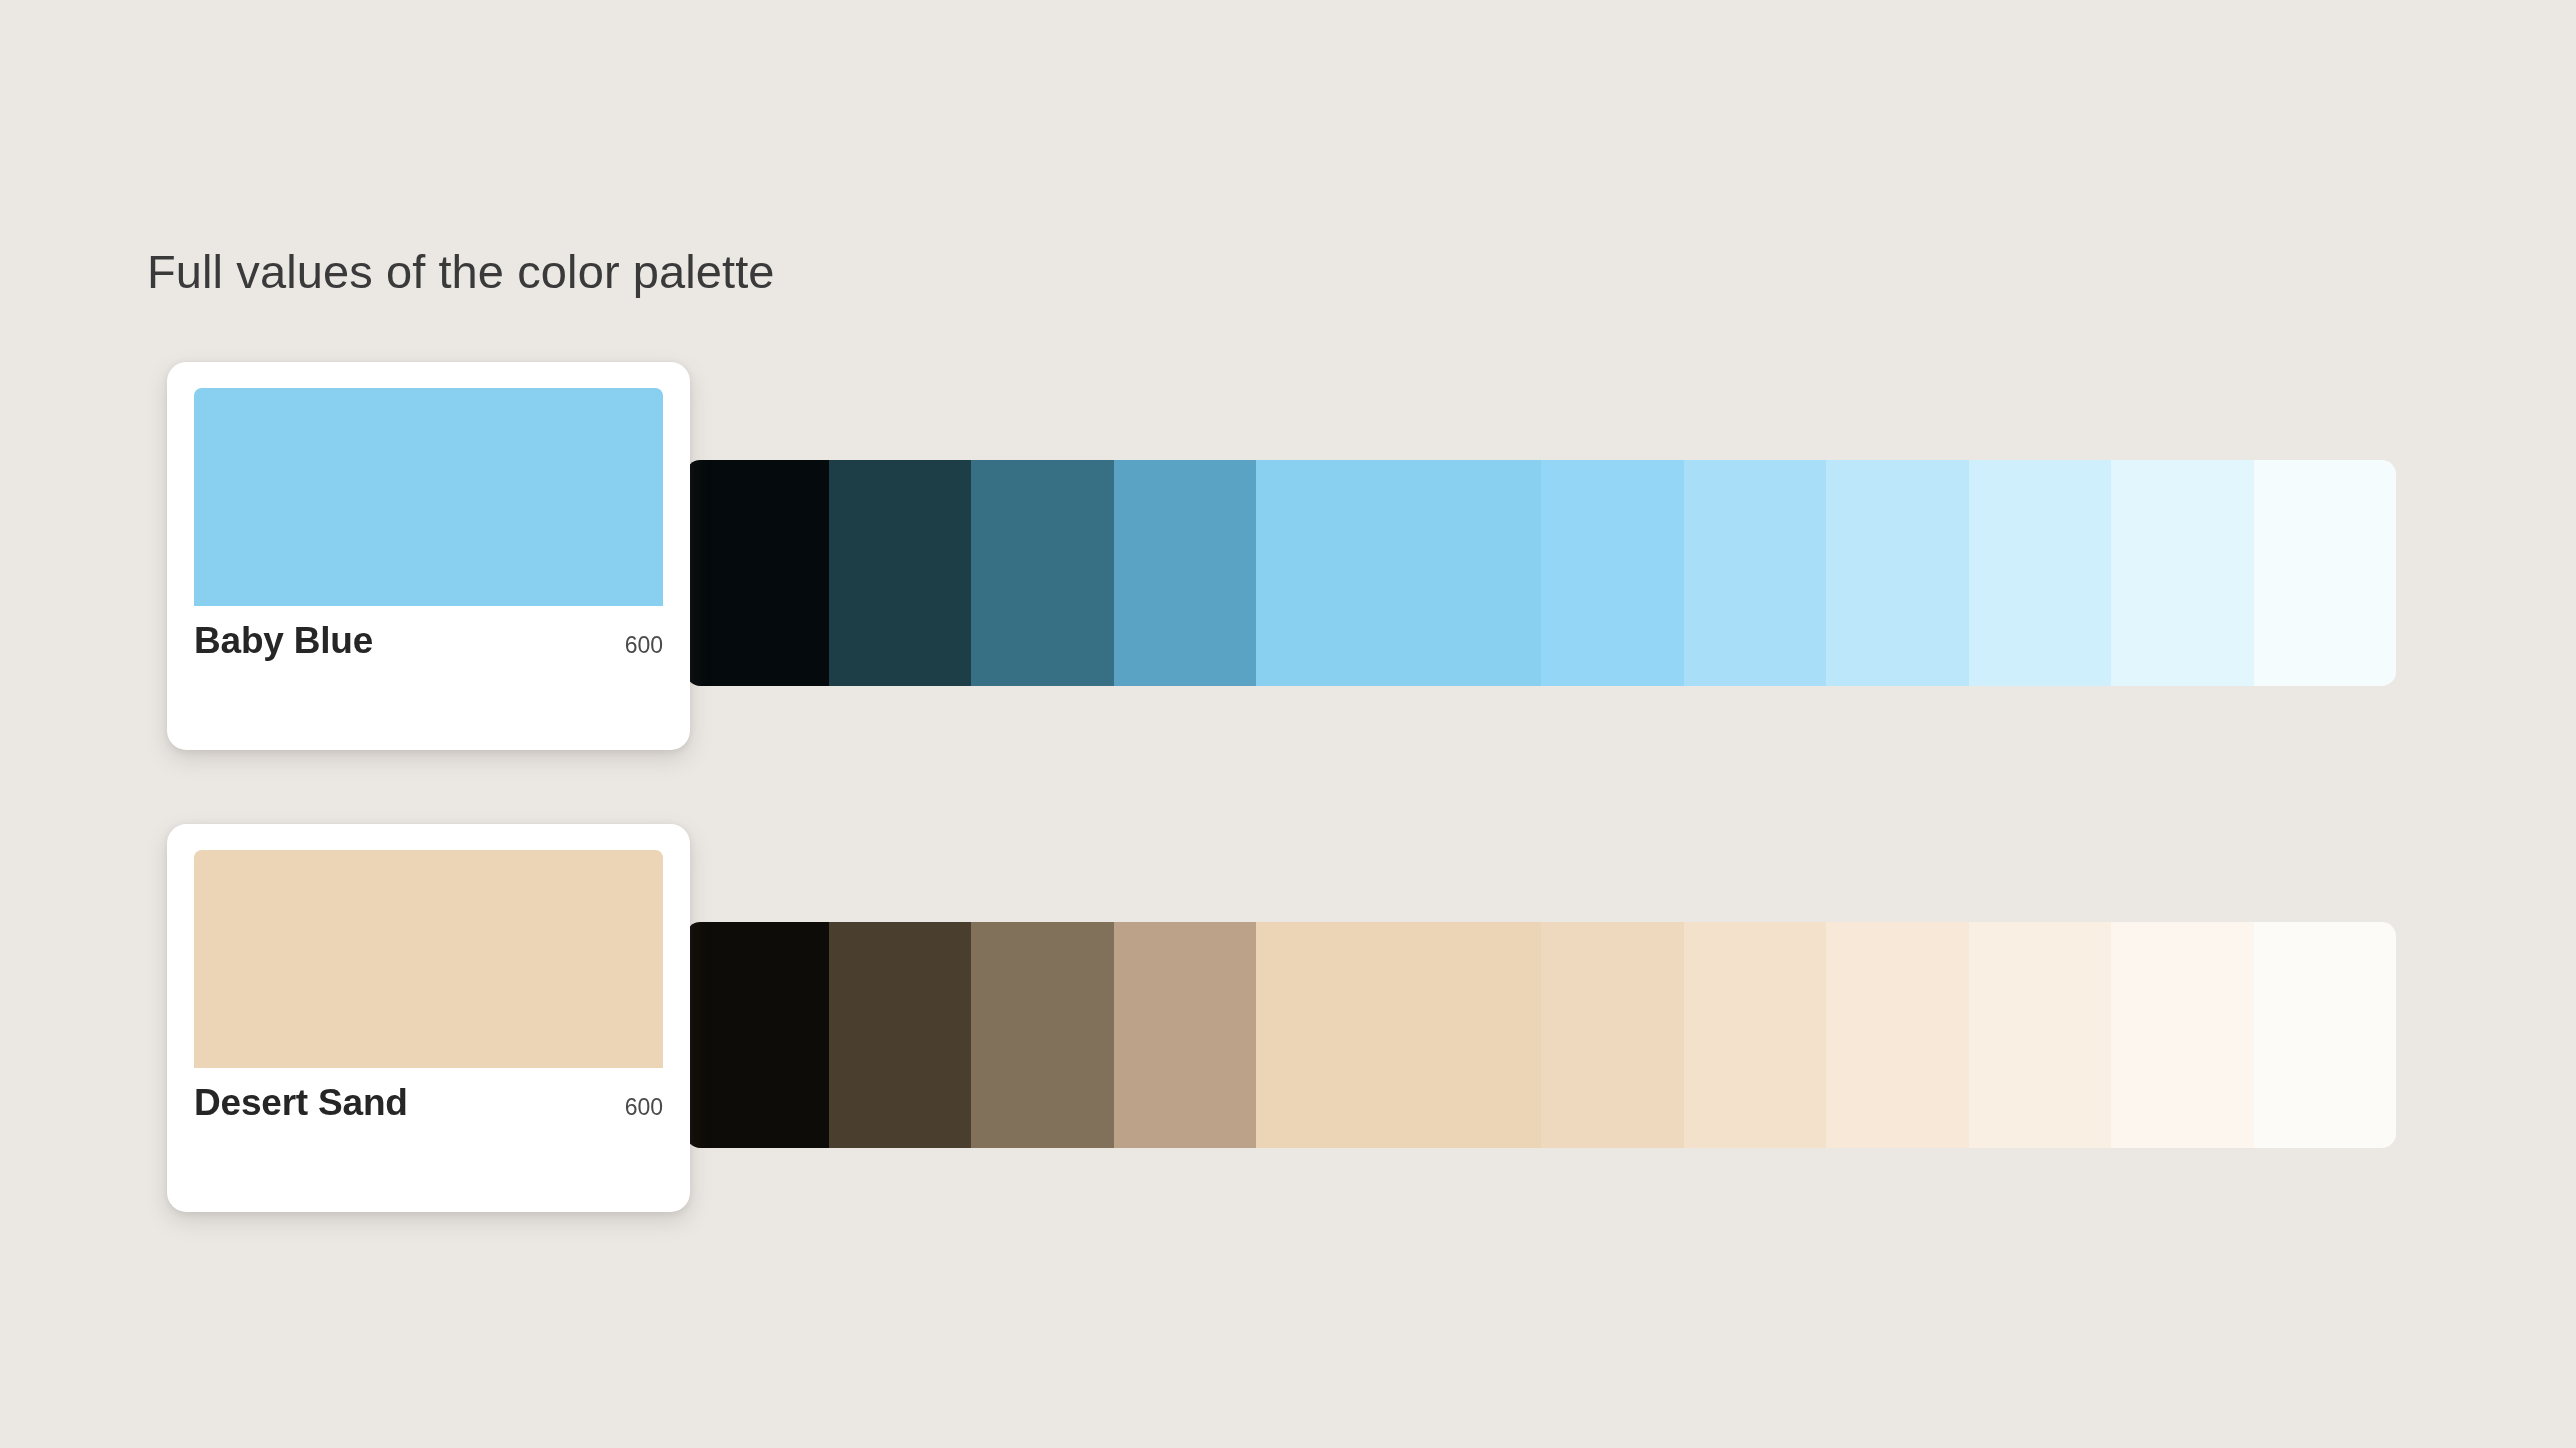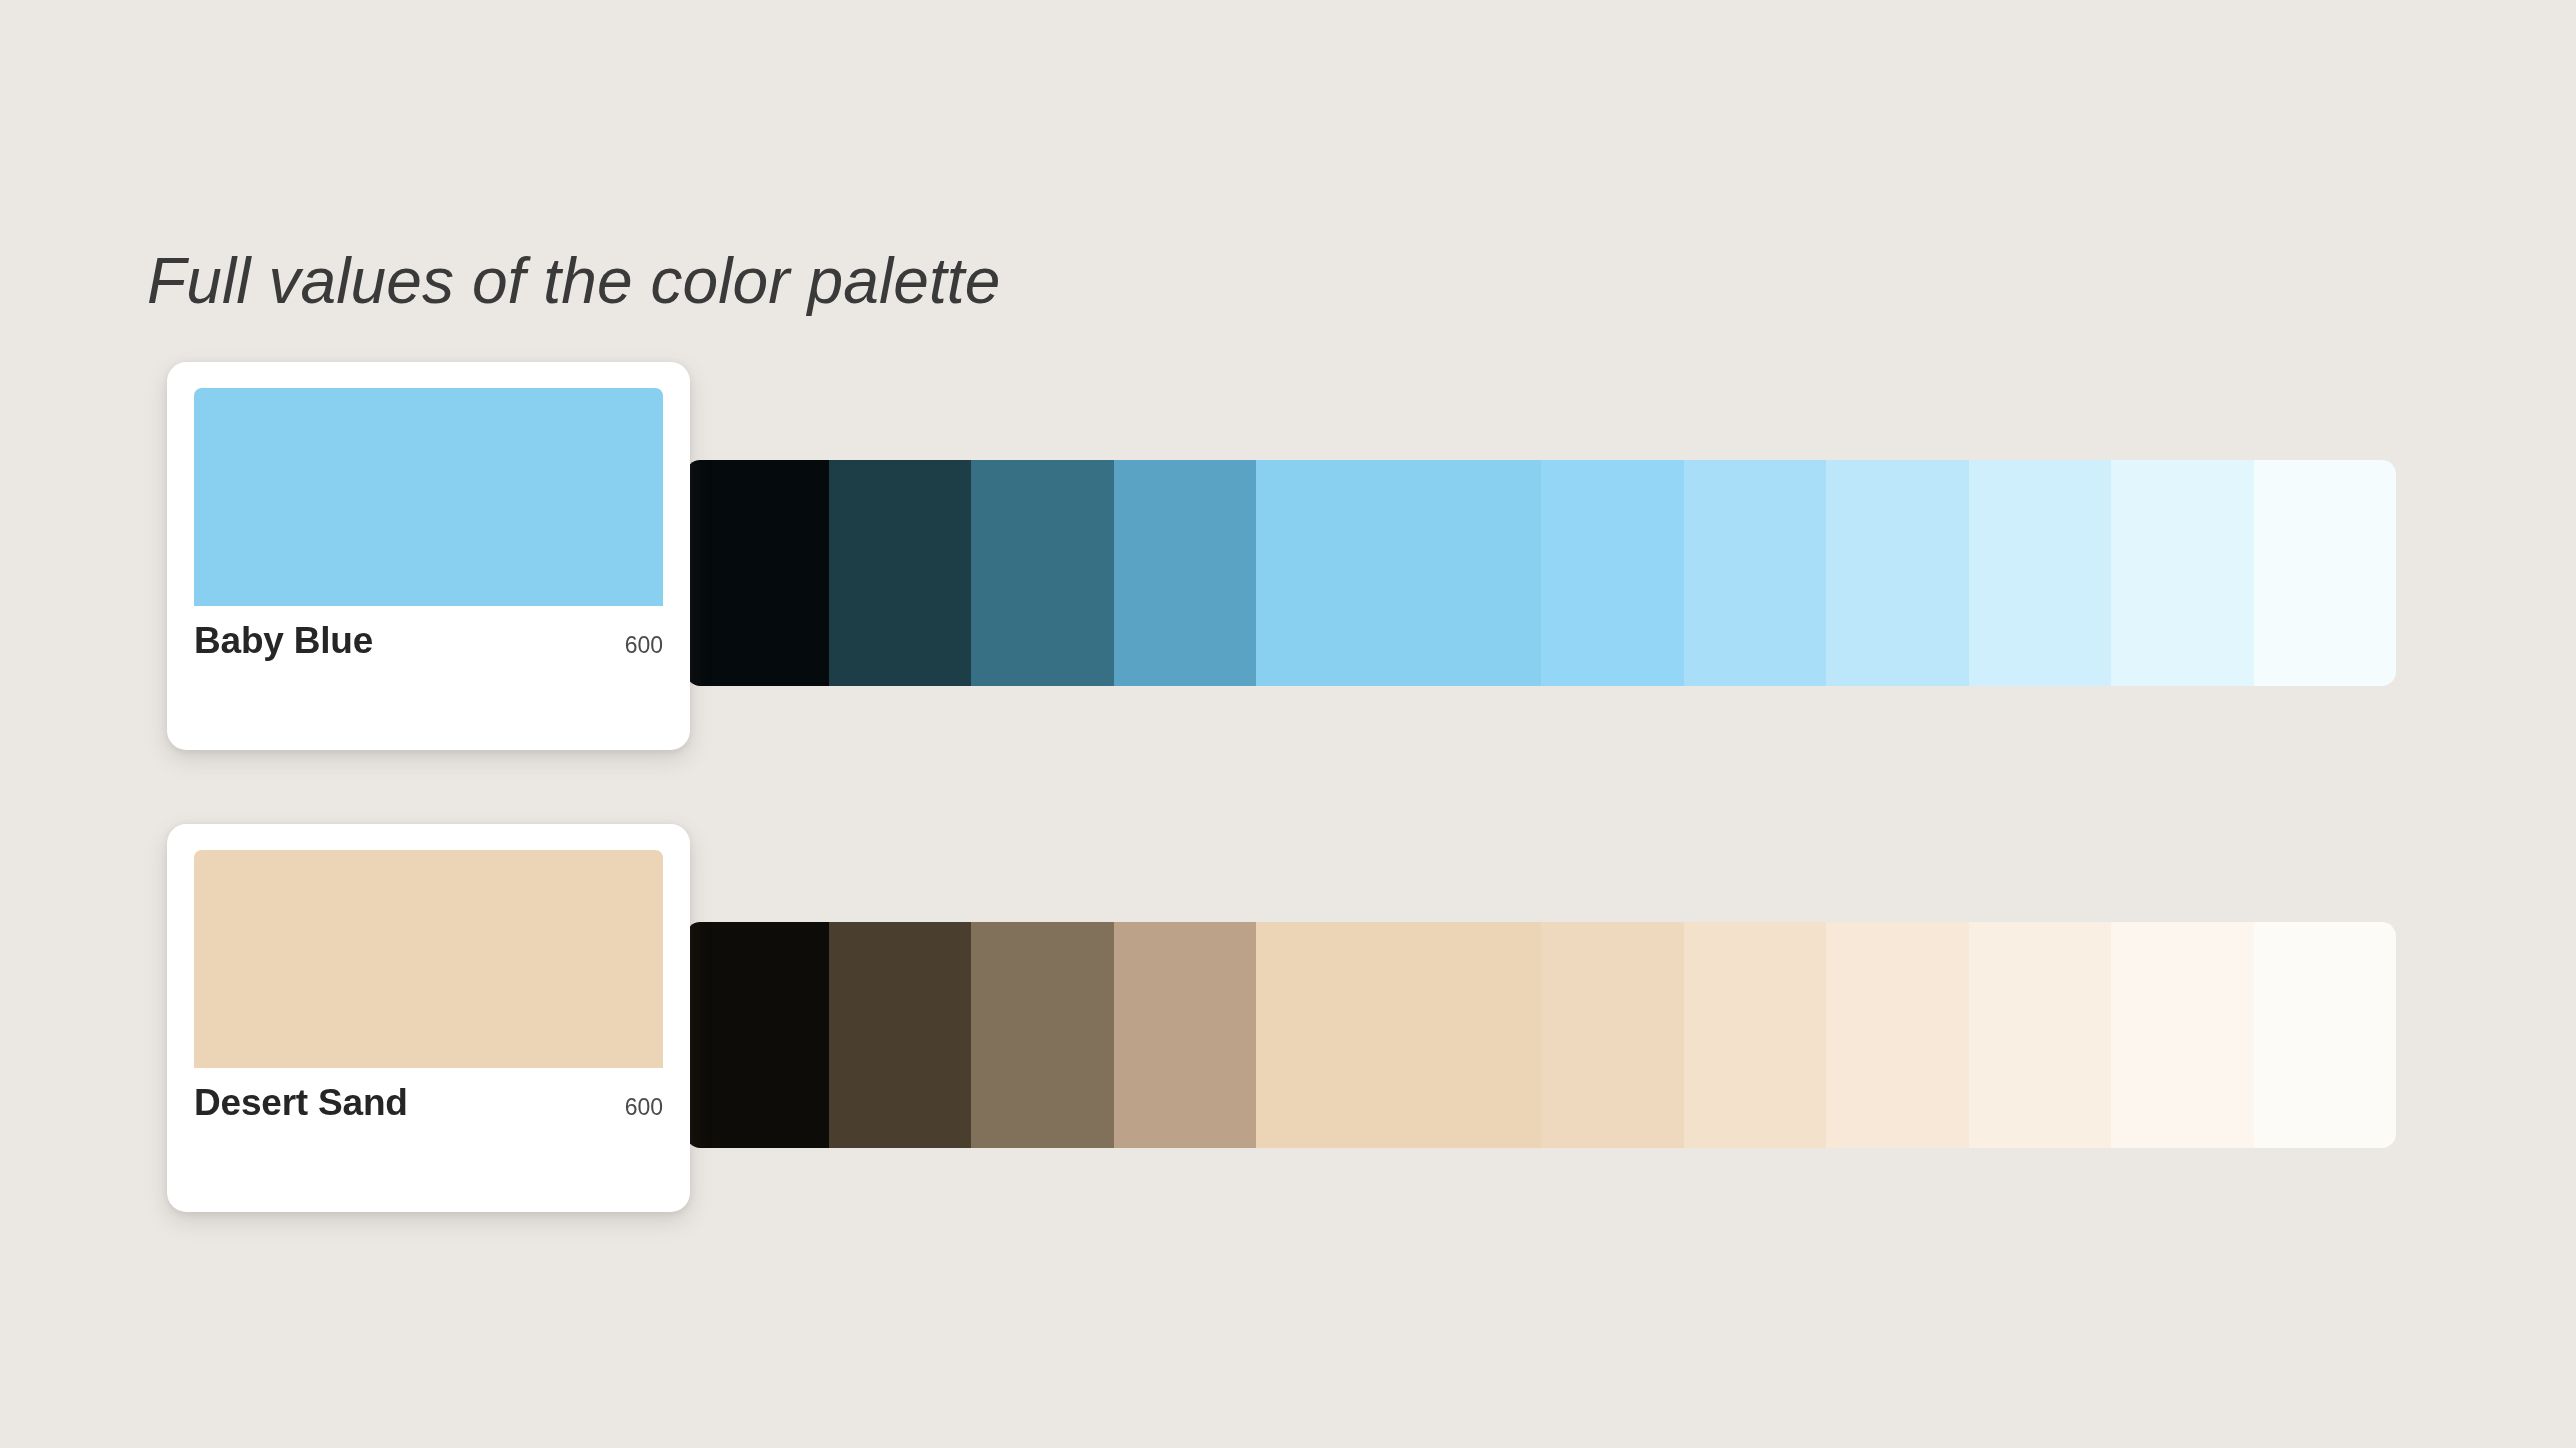--- a/index.html
+++ b/index.html
@@ -15,26 +15,25 @@
     background:#EBE8E4;
     font-family:"Liberation Sans", sans-serif;
     position:relative;
   }
 
   
   #page-title {
     position:absolute;
     left:147px;
     top:244px;
-    font-size:64px;
+    font-size:47px;
     font-weight:300;
     letter-spacing:0.1px;
     color:#3A3A3A;
     white-space:nowrap;
-    font-style:italic;
   }
 
   
   #palette-list {
     position:absolute;
     left:0;
     top:0;
     width:100%;
   }
 

